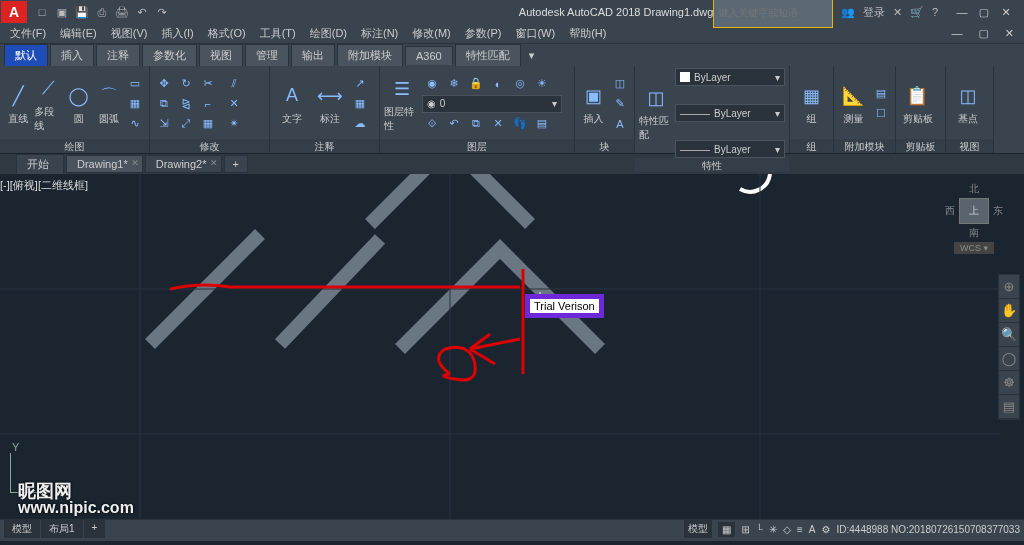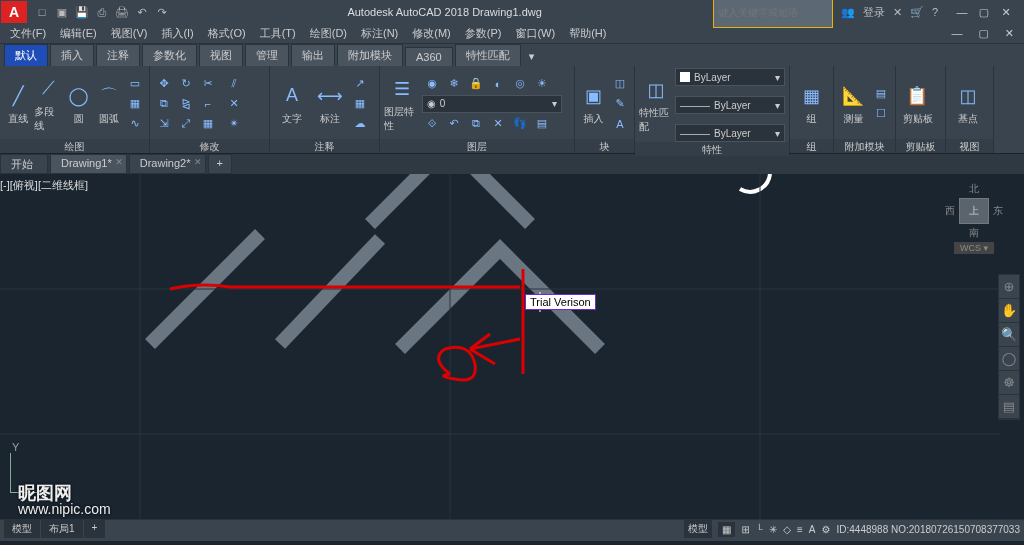--- a/index.html
+++ b/index.html
@@ -1,54 +1,54 @@
 <!DOCTYPE html>
 <html><head>
 <meta charset="utf-8">
 <style>
 *{margin:0;padding:0;box-sizing:border-box;font-family:"Microsoft YaHei",Arial,sans-serif;user-select:none}
 body{width:1024px;height:545px;background:#1a2530;overflow:hidden;position:relative}
 .titlebar{height:24px;background:#3a444f;display:flex;align-items:center;color:#ccc;font-size:11px}
 .app-logo{width:26px;height:22px;background:#d22;color:#fff;display:flex;align-items:center;justify-content:center;font-weight:bold;font-size:14px;margin:1px}
 .qat{display:flex;gap:4px;padding:0 6px}
 .qat span{width:16px;height:16px;display:inline-flex;align-items:center;justify-content:center;color:#bbb;font-size:11px}
-.title-center{flex:1;text-align:center;color:#ddd}
+.title-center{flex:1;text-align:right;color:#ddd}
 .search-top{width:120px;height:32px;background:#5c6874;border:1px solid #eab308;font-size:10px;color:#aaa;padding:0 4px}
 .title-right{display:flex;gap:8px;padding:0 8px;align-items:center}
 .title-right span{color:#bbb;font-size:11px}
 .win-btns{display:flex;gap:2px;margin-left:6px}
 .win-btns span{width:20px;height:16px;display:inline-flex;align-items:center;justify-content:center;color:#ccc;font-size:11px}
 .menubar{height:20px;background:#3a444f;display:flex;align-items:center;padding:0 4px;gap:2px;font-size:11px;color:#ccc;border-bottom:1px solid #2a333c}
 .menubar span{padding:2px 6px}
 .menubar .mini-right{margin-left:auto;display:flex;gap:4px}
-.tabbar{height:22px;background:#3a444f;display:flex;align-items:flex-end;font-size:11px;color:#ccc;padding:0 4px}
+.tabbar{height:22px;background:#3a444f;display:flex;align-items:center;font-size:11px;color:#ccc;padding:0 4px}
 .tabbar .tab{padding:3px 10px;background:#4a545f;border:1px solid #2a333c;border-bottom:none;margin-right:2px}
 .tabbar .tab.active{background:#1e4db8;color:#fff}
 .tabbar .tab-arrow{padding:3px 6px}
 .ribbon{height:88px;background:#3a444f;display:flex;border-bottom:1px solid #1a222b}
 .panel{border-right:1px solid #2a333c;display:flex;flex-direction:column;padding:2px 4px}
 .panel-body{flex:1;display:flex;align-items:center;gap:2px}
 .panel-label{height:14px;font-size:10px;color:#ccc;text-align:center;background:#343e48;margin:0 -4px -2px;padding-top:1px}
 .big-btn{display:flex;flex-direction:column;align-items:center;justify-content:center;width:36px;height:60px;color:#ccc;font-size:10px;gap:2px}
 .big-btn .ico{width:28px;height:28px;display:flex;align-items:center;justify-content:center;font-size:18px;color:#8bf}
 .sm-grid{display:grid;grid-template-columns:repeat(3,20px);grid-auto-rows:18px;gap:2px}
 .sm-grid span,.sm-col span{width:20px;height:18px;display:inline-flex;align-items:center;justify-content:center;color:#8bf;font-size:11px}
 .sm-col{display:flex;flex-direction:column;gap:2px}
 .layer-row{width:140px;height:18px;background:#2a333c;border:1px solid #4a545f;display:flex;align-items:center;font-size:10px;color:#ccc;padding:0 4px;gap:4px}
-.doc-tabs{height:20px;background:#2f3942;display:flex;font-size:11px;color:#ccc;padding:0 0}
+.doc-tabs{height:20px;background:#2f3942;display:flex;align-items:center;font-size:11px;color:#ccc;padding:0 16px}
 .doc-tab{padding:2px 14px 2px 10px;background:#3a444f;border:1px solid #2a333c;margin-right:2px;position:relative}
 .doc-tab.active{background:#4a545f}
 .doc-tab .x{position:absolute;right:3px;top:2px;font-size:9px;color:#888}
 .doc-tab.plus{padding:2px 8px;background:#3a444f}
 .canvas{position:relative;height:345px;background:#1a2530;overflow:hidden}
 .vp-label{position:absolute;top:4px;left:0;font-size:11px;color:#ddd}
-.trial-box{position:absolute;left:525px;top:120px;background:#fff;color:#000;font-size:11px;padding:1px 4px;border:1px solid #6d28d9}
+.trial-box{position:absolute;left:525px;top:120px;background:#fff;color:#000;font-size:11px;padding:1px 4px;border:5px solid #6d28d9}
 .ucs{position:absolute;left:10px;bottom:26px;color:#8a9;font-size:11px}
 .watermark{position:absolute;left:18px;bottom:2px;color:#eee;font-size:18px;font-weight:bold;text-shadow:0 0 3px #000}
-.watermark small{font-size:14px;font-weight:normal;display:block;margin-top:-4px}
+.watermark small{font-size:16px;font-weight:bold;display:block;margin-top:-4px}
 .nav-cube{position:absolute;top:8px;right:20px;width:60px;height:70px;display:flex;flex-direction:column;align-items:center;color:#888;font-size:10px;gap:2px}
 .nav-cube .cube{width:30px;height:26px;background:#5a646f;border:1px solid #777;display:flex;align-items:center;justify-content:center;color:#ccc}
 .nav-cube .wcs{background:#444;padding:1px 6px;font-size:9px}
 .nav-bar{position:absolute;right:4px;top:100px;width:22px;background:#3a444f;border:1px solid #2a333c;display:flex;flex-direction:column}
 .nav-bar span{height:24px;display:flex;align-items:center;justify-content:center;color:#888;font-size:13px;border-bottom:1px solid #2a333c}
 .statusbar{height:22px;background:#3a444f;display:flex;align-items:flex-start;font-size:10px;color:#ccc;padding:0 4px;border-top:1px solid #2a333c}
 .statusbar .left-tabs{display:flex;gap:1px}
 .statusbar .left-tabs span{padding:2px 8px;background:#2a333c}
 .statusbar .right{margin-left:auto;display:flex;align-items:center;gap:6px}
 .statusbar .right .btn{padding:2px 4px;background:#2a333c}
@@ -234,21 +234,21 @@
     </div>
     <div class="panel-label">块</div>
   </div>
 
   <div class="panel" style="width:155px">
     <div class="panel-body">
       <div class="big-btn">
           <span class="ico">◫</span>
           <span>特性匹配</span>
         </div>
-      <div style="display:flex;flex-direction:column;gap:10px">
+      <div style="display:flex;flex-direction:column;gap:18px">
         <div class="layer-row" style="width:110px">
             <span style="width:10px;height:10px;background:#fff"></span>
             <span>ByLayer</span>
             <span style="margin-left:auto">▾</span>
           </div>
         <div class="layer-row" style="width:110px">
             <span>———</span>
             <span>ByLayer</span>
             <span style="margin-left:auto">▾</span>
           </div>

